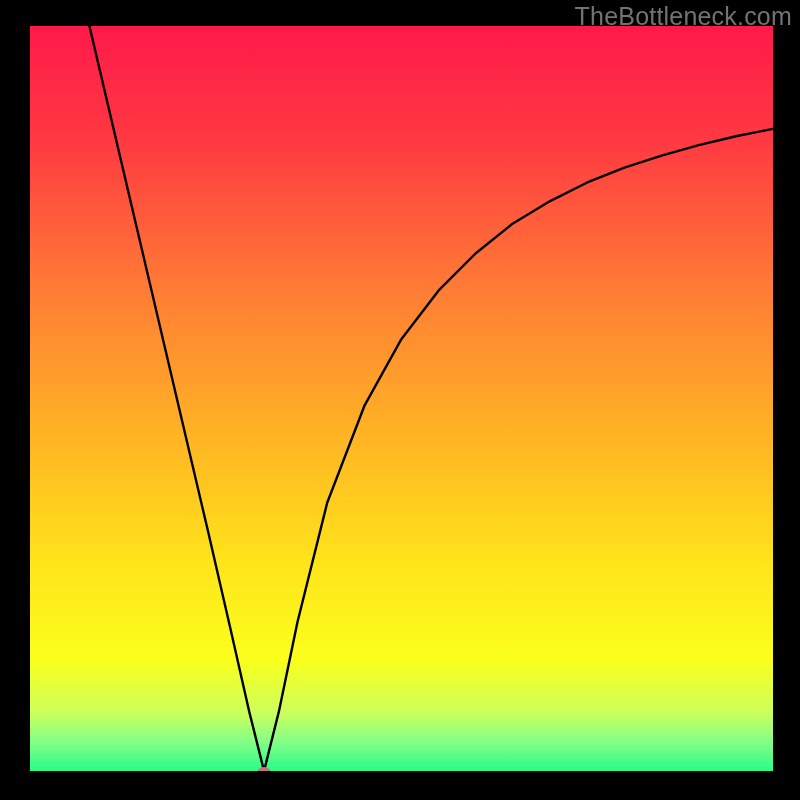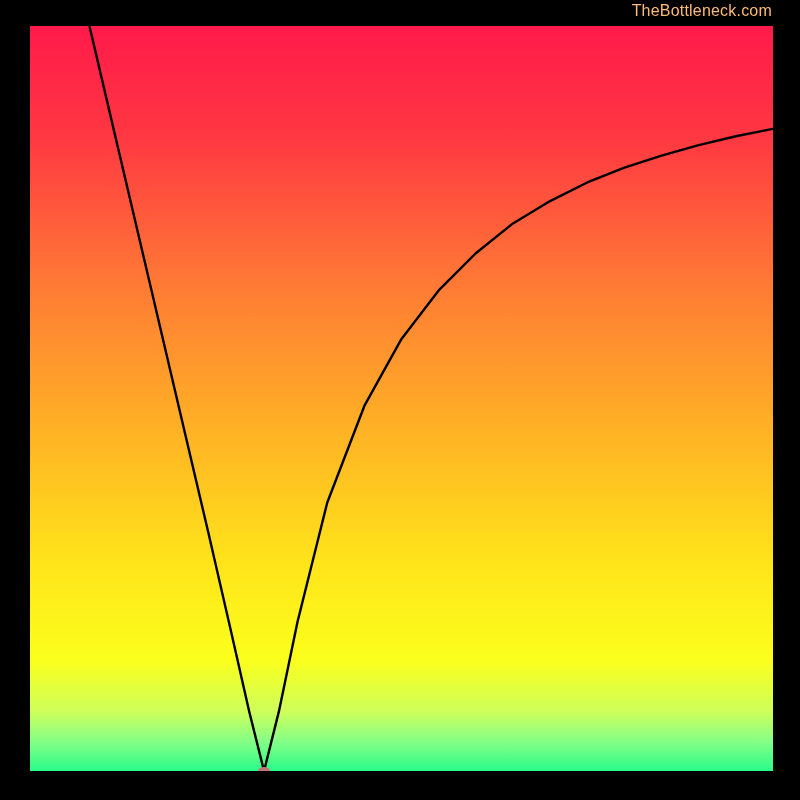--- a/index.html
+++ b/index.html
@@ -13,23 +13,23 @@
   }
   .outer {
     position: relative;
     width: 800px;
     height: 800px;
     background: #000;
   }
   .watermark {
     position: absolute;
     top: 2px;
-    right: 28px;
-    color: #fdba74;
-    font-size: 16px;
+    right: 8px;
+    color: #737373;
+    font-size: 25px;
     font-weight: 500;
     letter-spacing: 0.2px;
     z-index: 5;
     user-select: none;
   }
   .plot-area {
     position: absolute;
     box-sizing: border-box;
     overflow: hidden;
   }

